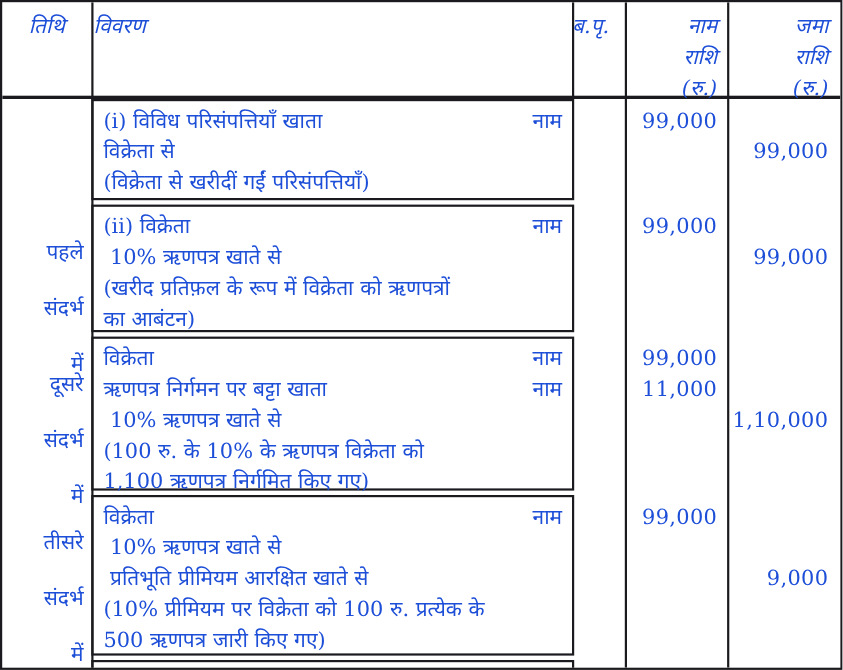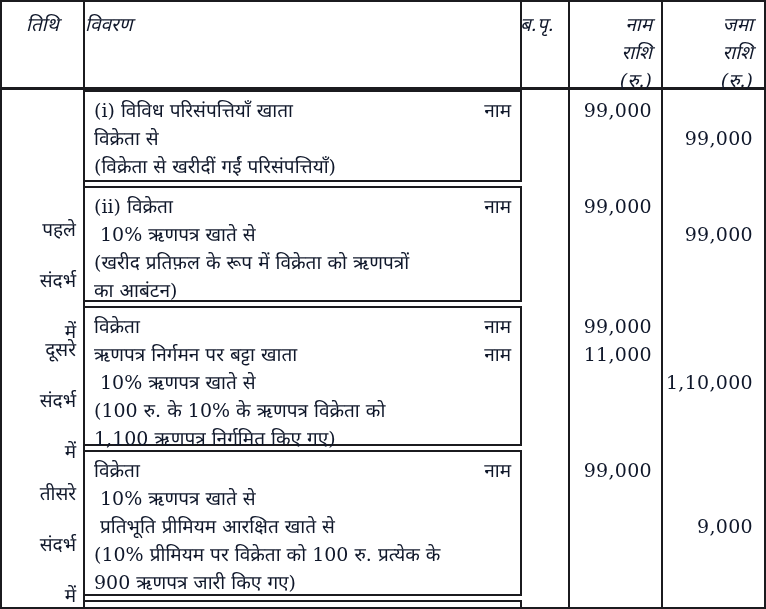--- a/index.html
+++ b/index.html
@@ -10,21 +10,21 @@
   * { box-sizing: border-box; }
 
   .journal {
     position: relative;
     width: 766px;
     height: 609px;
     background: #ffffff;
     border: 2px solid #1b1b1f;
     overflow: hidden;
     font-family: "DejaVu Serif", "Liberation Serif", serif;
-    color: #0f172a;
+    color: #1d4ed8;
     font-size: 19px;
   }
 
   
   .vline {
     position: absolute;
     top: 0;
     bottom: 0;
     width: 2px;
     background: #1b1b1f;
@@ -201,21 +201,21 @@
     <div class="pline indent">
       <span>10% ऋणपत्र खाते से</span>
     </div>
     <div class="pline indent">
       <span>प्रतिभूति प्रीमियम आरक्षित खाते से</span>
     </div>
     <div class="pline">
       <span>(10% प्रीमियम पर विक्रेता को 100 रु. प्रत्येक के</span>
     </div>
     <div class="pline">
-      <span>900 ऋणपत्र जारी किए गए)</span>
+      <span>500 ऋणपत्र जारी किए गए)</span>
     </div>
   </div>
 
   <div class="entry-box" style="top:598px; height:40px"></div>
 
   <div class="amt debit" style="top:94px">99,000</div>
   <div class="amt debit" style="top:190px">99,000</div>
   <div class="amt debit" style="top:310px">99,000</div>
   <div class="amt debit" style="top:338px">11,000</div>
   <div class="amt debit" style="top:454px">99,000</div>

